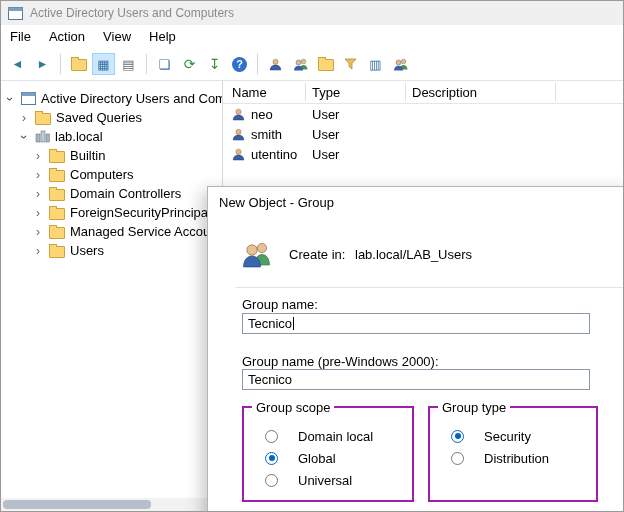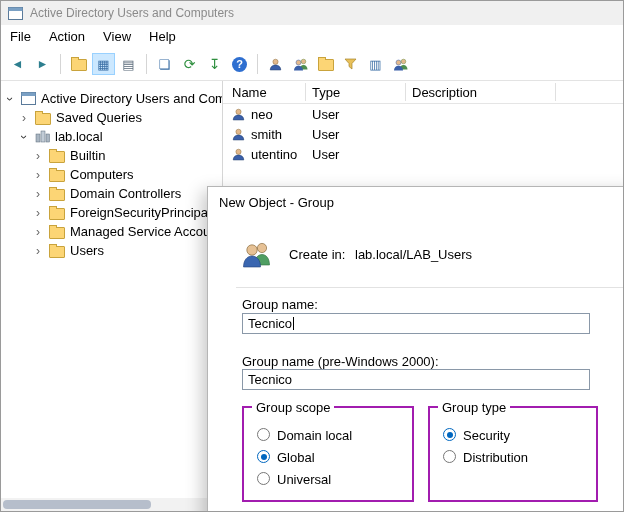--- a/index.html
+++ b/index.html
@@ -56,21 +56,21 @@
   .dlg-title{height:30px;display:flex;align-items:center;padding-left:11px;}
   .createin-row{position:absolute;left:34px;top:54px;display:flex;align-items:center;}
   .createin-label{margin-left:17px;width:66px;}
   .dlg-divider{position:absolute;left:28px;right:0;top:100px;border-top:1px solid #e2e2e2;}
   .dlg-label{position:absolute;left:34px;}
   .textbox{position:absolute;left:34px;width:348px;height:21px;border:1px solid #8a98a8;background:#fff;
     display:flex;align-items:center;padding-left:5px;box-sizing:border-box;}
   .caret{width:1px;height:13px;background:#000;margin-left:1px;}
   .groupbox{position:absolute;border:2px solid #a21caf;height:92px;}
   .gb-legend{position:absolute;top:-8px;left:8px;background:#fff;padding:0 4px;}
-  .opt{position:absolute;left:13px;display:flex;align-items:flex-start;gap:7px;height:16px;}
+  .opt{position:absolute;left:21px;display:flex;align-items:center;gap:20px;height:16px;}
   .radio{width:13px;height:13px;border-radius:50%;border:1px solid #777;box-sizing:border-box;
     position:relative;background:#fff;flex:none;}
   .radio.checked{border-color:#0067c0;}
   .radio.checked::after{content:"";position:absolute;left:2.5px;top:2.5px;width:6px;height:6px;border-radius:50%;background:#0067c0;}
 </style>
 </head>
 <body>
 
 <div class="window">
 

